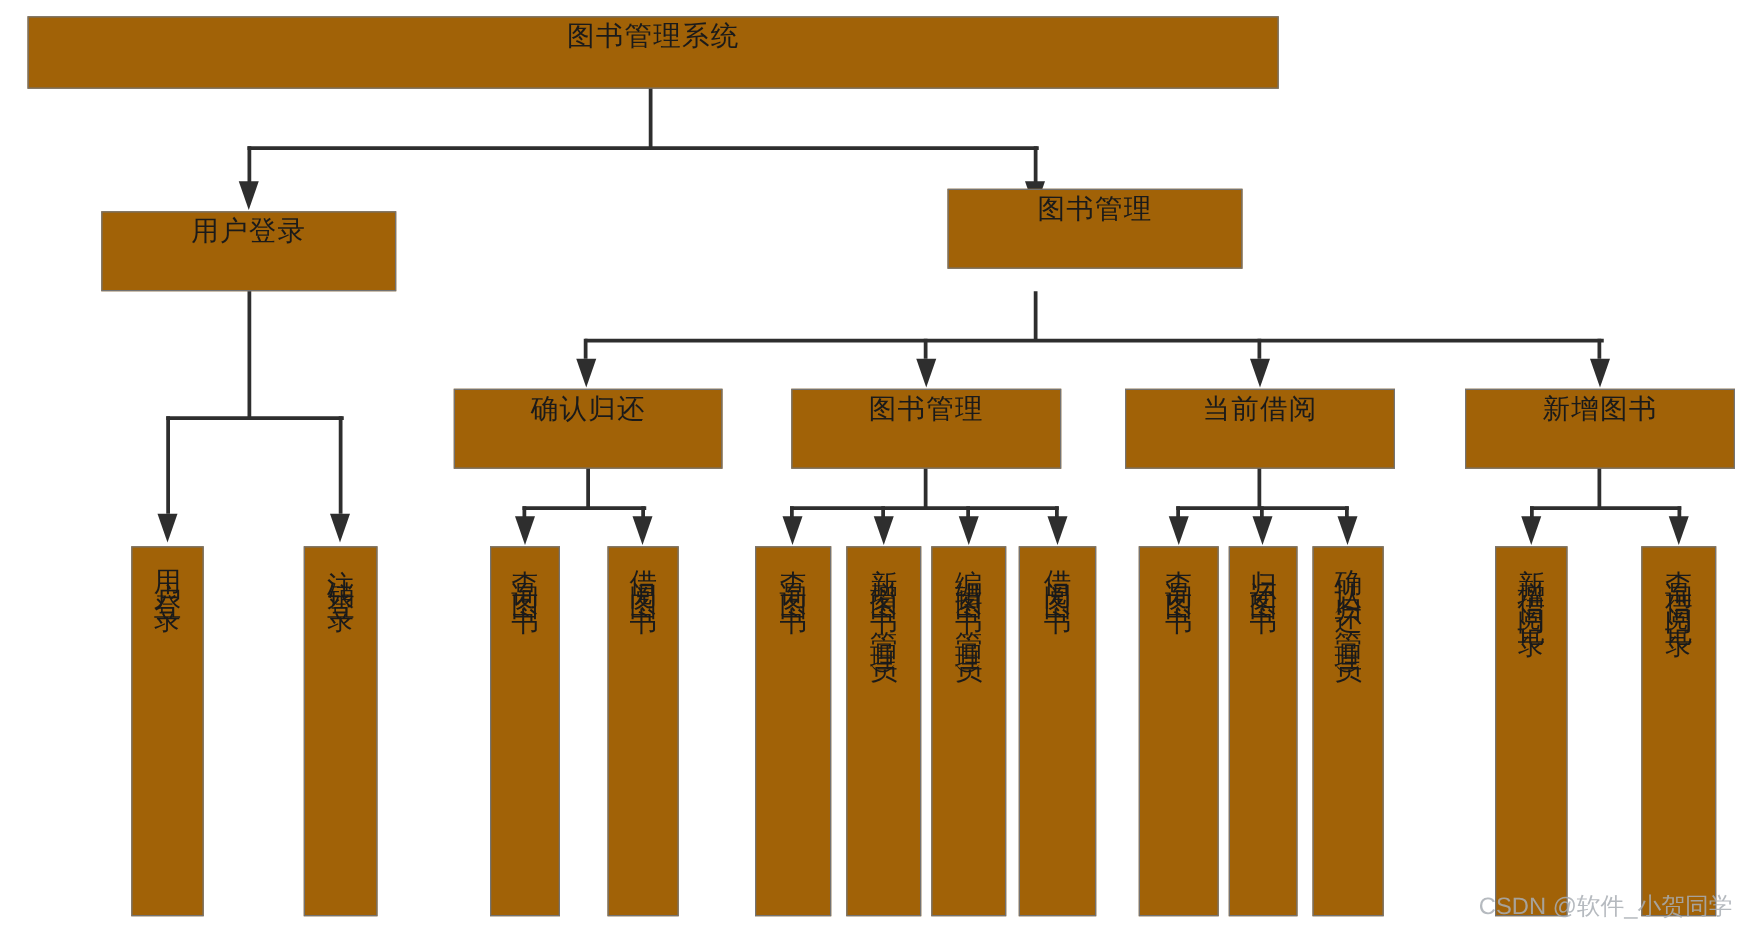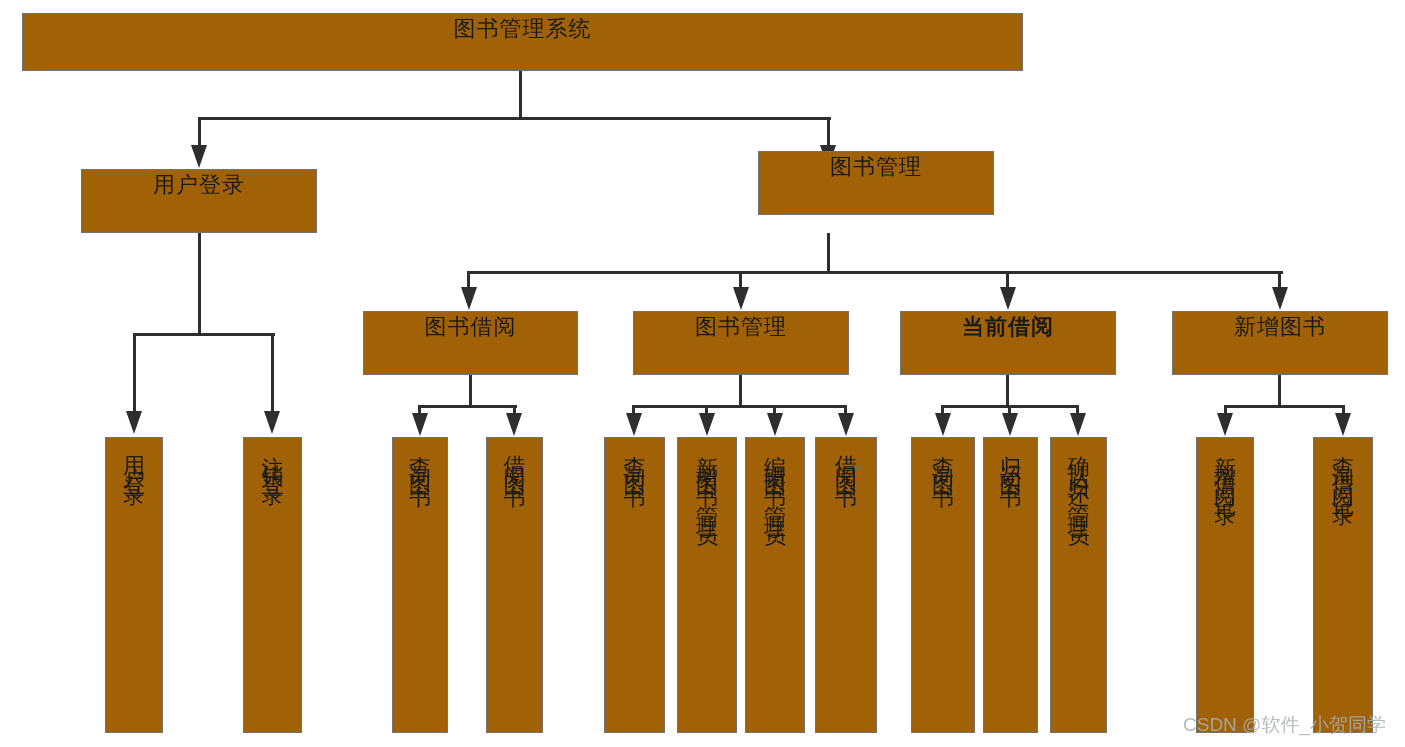--- a/index.html
+++ b/index.html
@@ -63,26 +63,26 @@
 <div class="vline" style="left:467px;top:271px;width:3px;height:16px;"></div>
 <div class="arrow" style="left:461px;top:287px;"></div>
 <div class="vline" style="left:739px;top:271px;width:3px;height:16px;"></div>
 <div class="arrow" style="left:733px;top:287px;"></div>
 <div class="vline" style="left:1006px;top:271px;width:3px;height:16px;"></div>
 <div class="arrow" style="left:1000px;top:287px;"></div>
 <div class="vline" style="left:1278px;top:271px;width:3px;height:16px;"></div>
 <div class="arrow" style="left:1272px;top:287px;"></div>
 
 <div class="box" style="left:363px;top:311px;width:215px;height:64px;">
-  <span>图书借阅</span>
+  <span>确认归还</span>
 </div>
 <div class="box" style="left:633px;top:311px;width:216px;height:64px;">
   <span>图书管理</span>
 </div>
-<div class="box" style="left:900px;top:311px;width:216px;height:64px;font-weight:bold;">
+<div class="box" style="left:900px;top:311px;width:216px;height:64px;">
   <span>当前借阅</span>
 </div>
 <div class="box" style="left:1172px;top:311px;width:216px;height:64px;">
   <span>新增图书</span>
 </div>
 
 <div class="vline" style="left:469px;top:375px;width:3px;height:32px;"></div>
 <div class="hline" style="left:418px;top:405px;width:99px;height:3px;"></div>
 <div class="vline" style="left:418px;top:405px;width:3px;height:10px;"></div>
 <div class="arrow" style="left:412px;top:413px;"></div>

